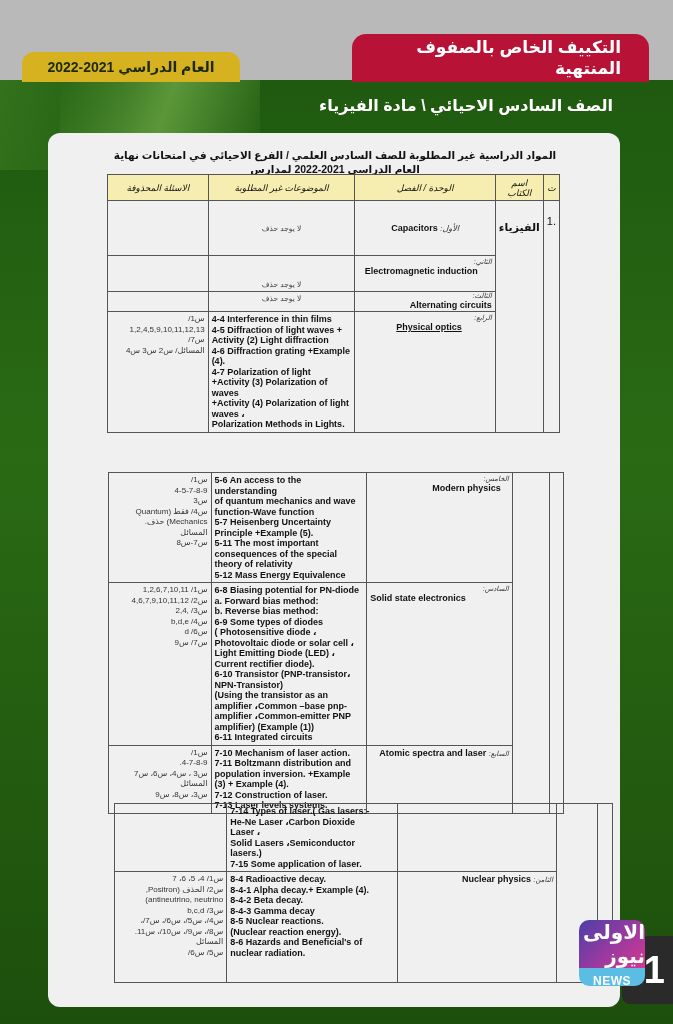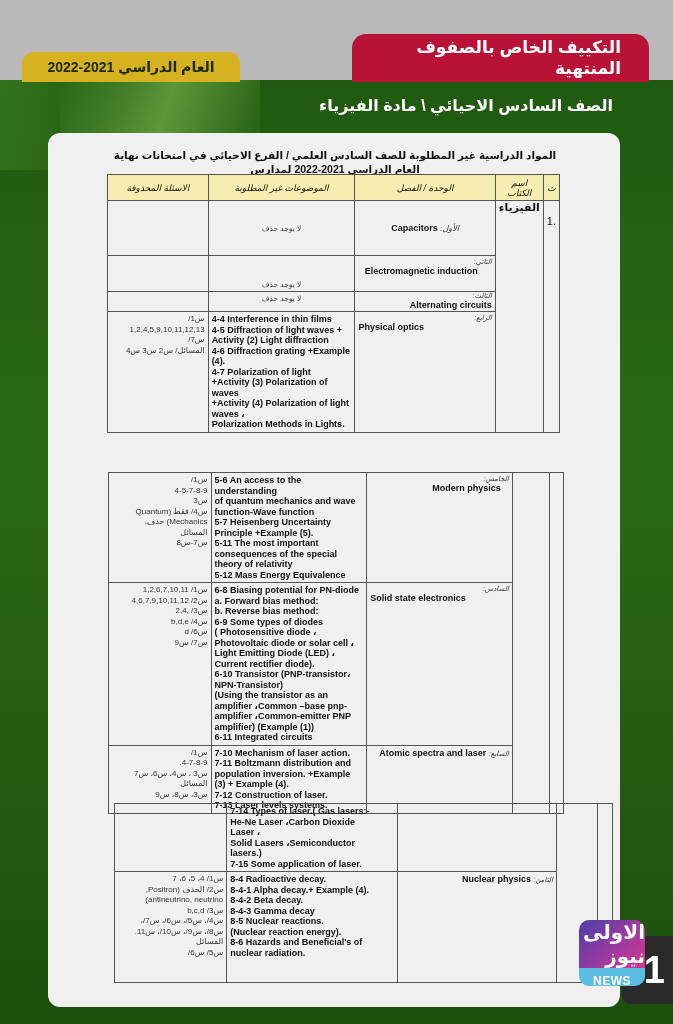--- a/index.html
+++ b/index.html
@@ -121,21 +121,21 @@
   <tbody>
       <tr>
     <th class="c-num">ت</th>
     <th class="c-book">اسم الكتاب</th>
     <th class="c-unit">الوحدة / الفصل</th>
     <th class="c-topics">الموضوعات غير المطلوبة</th>
     <th class="c-q">الاسئلة المحذوفة</th>
   </tr>
   <tr style="height:55px">
     <td class="row-num" rowspan="4" style="vertical-align:top;padding-top:14px;"><span>.1</span></td>
-    <td class="book-name" rowspan="4" style="padding-top:0;"><span>الفيزياء</span></td>
+    <td class="book-name" rowspan="4" style="padding-top:20px;"><span>الفيزياء</span></td>
     <td class="center" style="direction:rtl;">
       <span class="unit-label" style="display:inline;font-size:8px;">الأول:</span>
       <span class="unit-name">Capacitors</span>
     </td>
     <td class="center nodel">لا يوجد حذف</td>
     <td></td>
   </tr>
   <tr style="height:36px">
     <td>
       <span class="unit-label">الثاني:</span>
@@ -148,21 +148,21 @@
     <td style="padding:0 3px;">
       <span class="unit-label">الثالث:</span>
       <div class="unit-name" style="text-align:right;"><span>Alternating circuits</span></div>
     </td>
     <td class="nodel" style="vertical-align:top;">لا يوجد حذف</td>
     <td></td>
   </tr>
   <tr style="height:118px">
     <td>
       <span class="unit-label">الرابع:</span>
-      <div class="unit-name" style="padding-right:30px;"><span>Physical optics</span></div>
+      <div class="unit-name" style="text-align:right;padding-right:30px;text-decoration:underline;"><span>Physical optics</span></div>
     </td>
     <td class="topics">
       <div>4-4 Interference in thin films</div>
       <div>4-5 Diffraction of light waves +</div>
       <div>Activity (2) Light diffraction</div>
       <div>4-6 Diffraction grating +Example</div>
       <div>(4).</div>
       <div>4-7 Polarization of light</div>
       <div> +Activity (3) Polarization of waves</div>
       <div>+Activity (4) Polarization of light</div>

